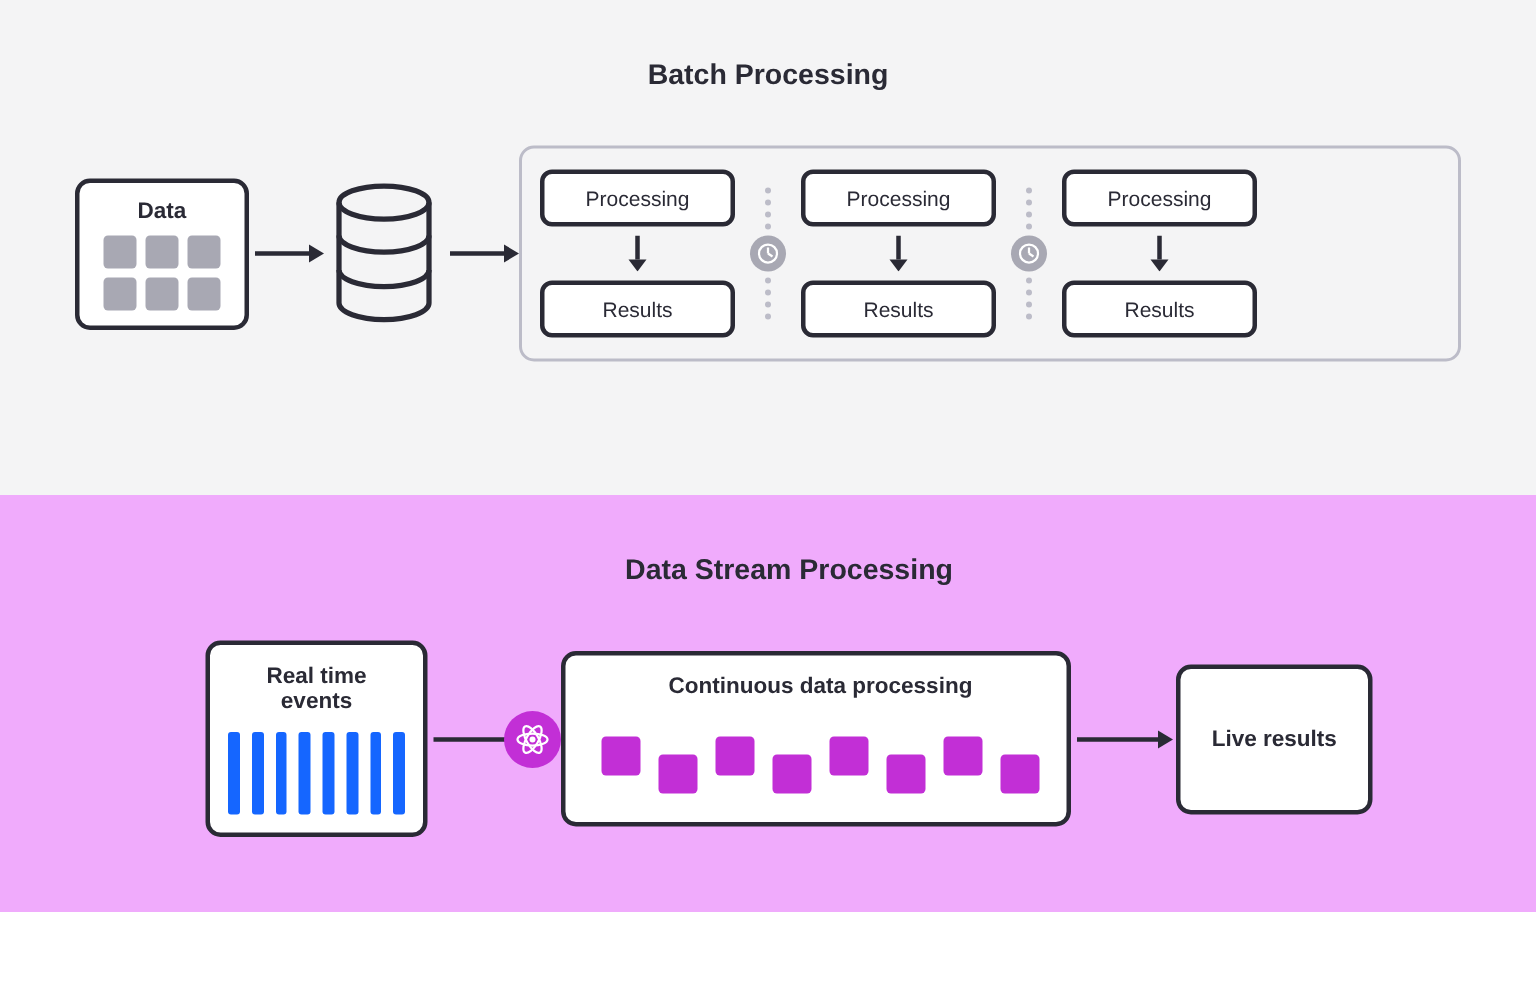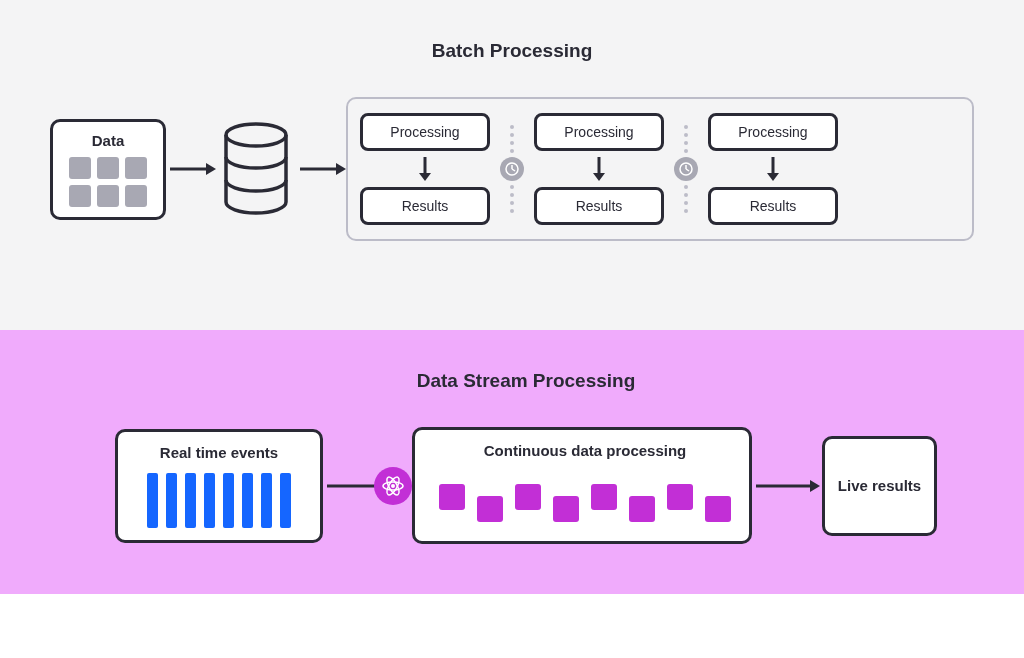--- a/index.html
+++ b/index.html
@@ -111,21 +111,21 @@
     display: flex; align-items: center; justify-content: center;
   }
 
   
   .events-box {
     border: 3px solid #2a2a35;
     border-radius: 10px;
     padding: 12px;
     background:#fff;
     text-align: center;
-    width: 208px;
+    width: 148px;
   }
   .events-label { font-size: 15px; font-weight: 600; color: #2a2a35; margin-bottom: 12px; }
   .bars { display: flex; gap: 8px; justify-content: center; align-items: flex-end; height: 55px; }
   .bar { width: 11px; background: #1566ff; border-radius: 2px; height: 55px; }
   .reactor {
     width: 38px; height: 38px; border-radius: 50%;
     background: #c22fd6;
     display:flex; align-items:center; justify-content:center;
     flex: none;
     margin-left: -19px;
@@ -144,21 +144,21 @@
   }
   .cont-label { font-size: 15px; font-weight: 600; color: #2a2a35; }
   .squares-row { display: flex; gap: 12px; align-items: center; height: 40px; }
   .msq { width: 26px; height: 26px; background: #c22fd6; border-radius: 3px; }
   .msq.up { transform: translateY(-6px); }
   .msq.dn { transform: translateY(6px); }
   .live-box {
     border: 3px solid #2a2a35;
     border-radius: 10px;
     background:#fff;
-    width: 115px;
+    width: 131px;
     height: 100px;
     display:flex; align-items:center; justify-content:center;
     text-align:center;
     font-size: 15px; font-weight:600; color:#2a2a35;
     padding: 10px;
   }
 </style>
 </head>
 <body>
 

